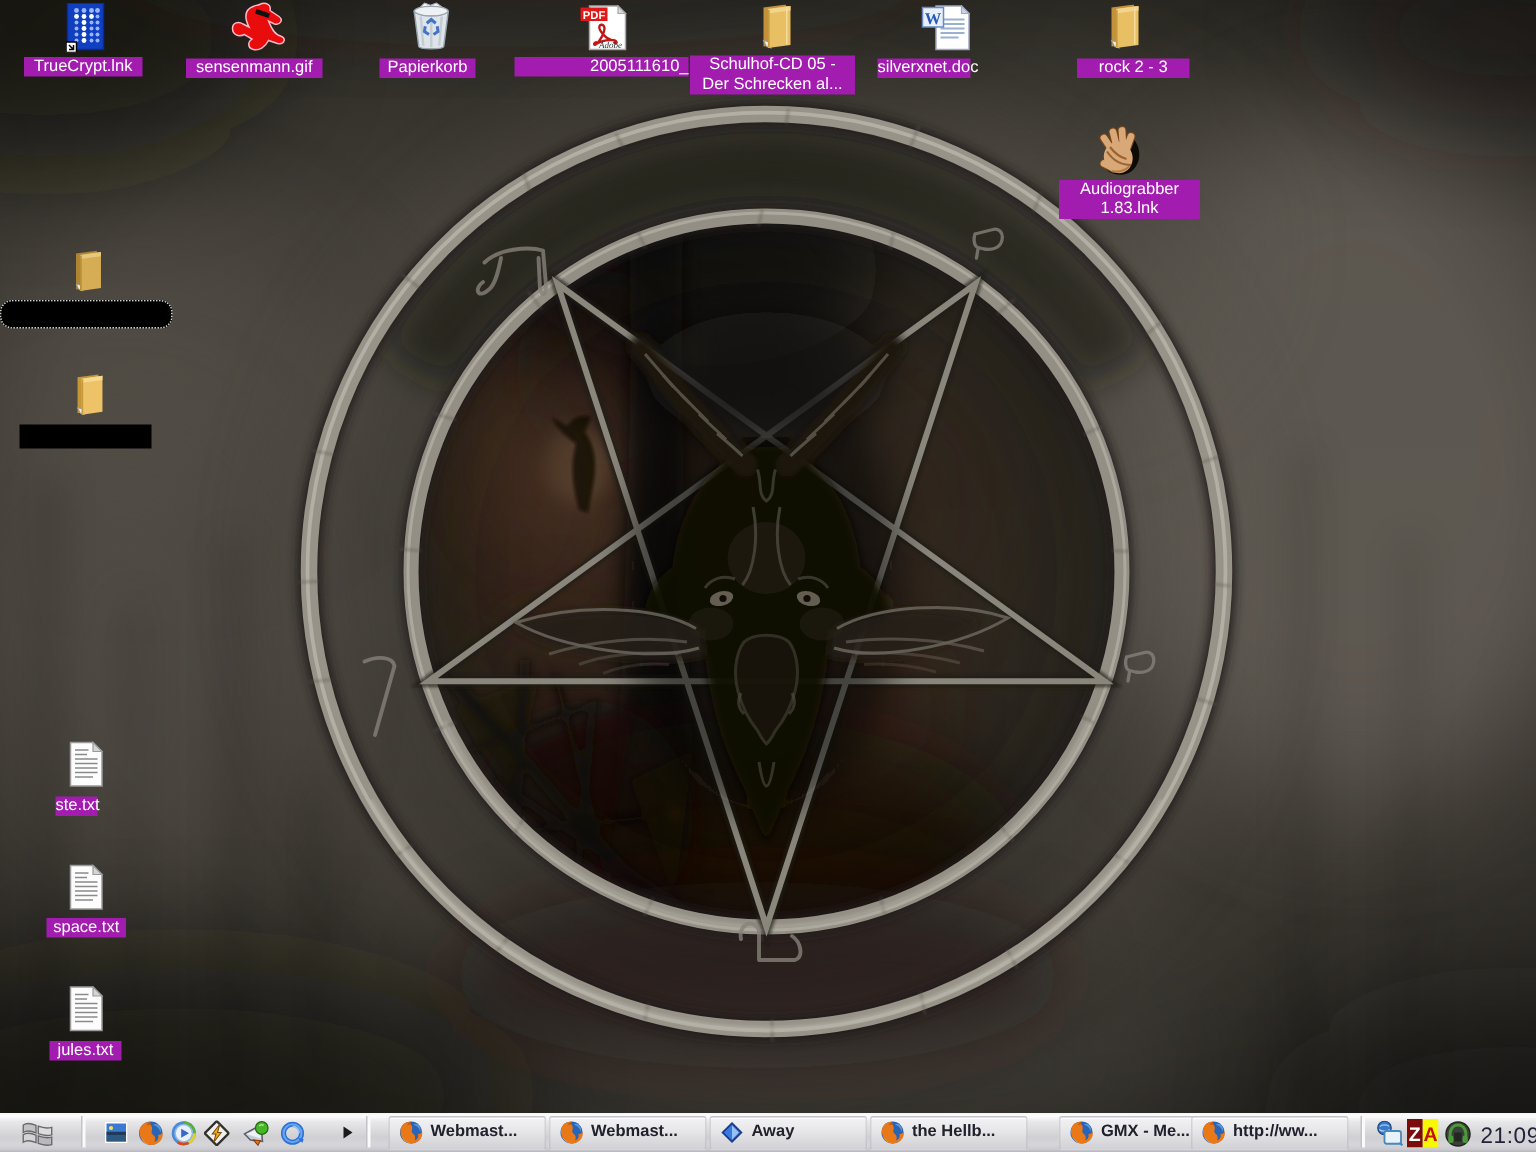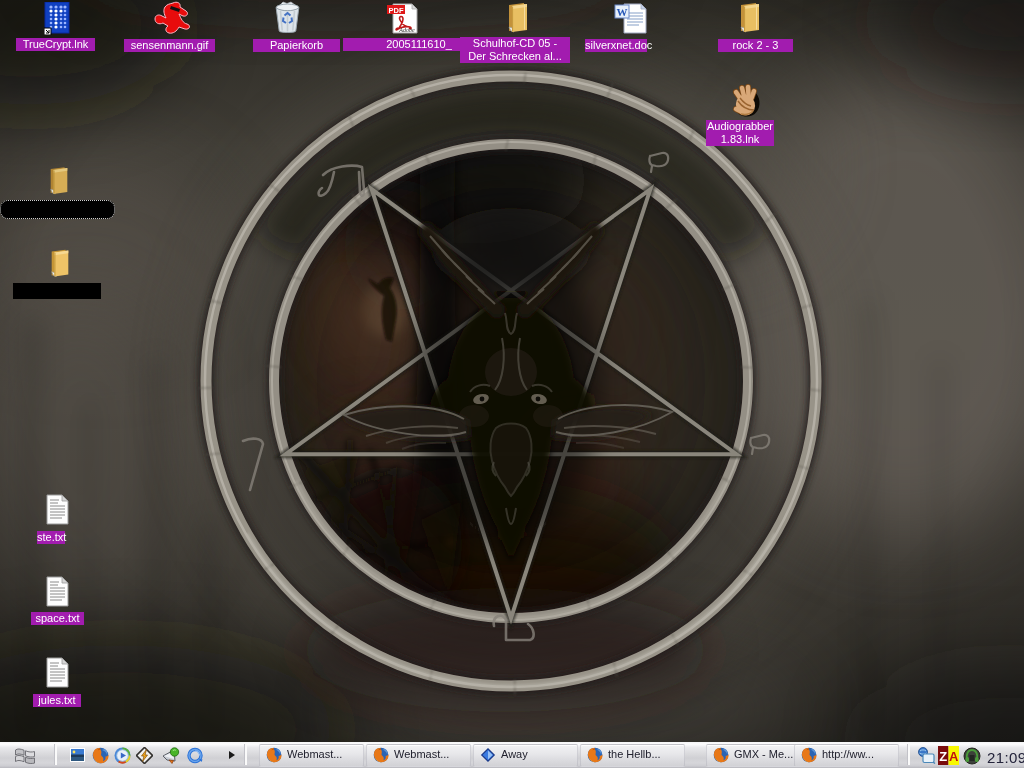--- a/index.html
+++ b/index.html
@@ -7,21 +7,21 @@
   #desk{position:absolute;left:0;top:0;width:1024px;height:768px;}
   .lbl{position:absolute;background:#a21caf;color:#fff;font-size:11px;line-height:13px;
     text-align:center;white-space:nowrap;}
   .ic{position:absolute;}
   #taskbar{position:absolute;left:0;top:742px;width:1024px;height:26px;
     background:linear-gradient(180deg,#f4f4f5 0%,#fdfdfe 8%,#e8e8eb 22%,#dadadd 45%,#d0d0d4 62%,#d6d6da 80%,#cdcdd2 92%,#b7b7bd 100%);}
   .tbtn{position:absolute;top:744px;height:21px;border:1px solid rgba(168,168,178,0.38);border-radius:2px;
     background:linear-gradient(180deg,#f3f3f5 0%,#e6e6e9 45%,#dadade 75%,#d2d2d6 100%);
     box-shadow:inset 0 1px 0 rgba(255,255,255,0.9);}
   .tbtn .ti{position:absolute;left:6px;top:2px;}
-  .tbtn .tt{position:absolute;left:27px;top:3px;font-size:11px;color:#21212e;white-space:nowrap;}
+  .tbtn .tt{position:absolute;left:27px;top:3px;font-size:11px;color:#21212e;white-space:nowrap;font-weight:bold;}
   .qsep{position:absolute;top:744px;width:2px;height:21px;background:#fafafa;
     box-shadow:-1px 0 0 #c2c2c8;}
 </style>
 </head>
 <body>
 <div id="desk">
 
 <svg width="1024" height="742" viewBox="0 0 1024 742" style="position:absolute;left:0;top:0">
   <defs>
     <filter id="b40" x="-60%" y="-60%" width="220%" height="220%">
@@ -296,31 +296,31 @@
   <path d="M6 4 L9 1 L13 2.5 L17 1 L21 4 L17 6 L9 6 Z" fill="#f4f6f8" stroke="#aab4bc" stroke-width="0.7"></path>
   <ellipse cx="13.5" cy="6.5" rx="11.3" ry="3.4" fill="#eef2f5" stroke="#9aa6ae" stroke-width="1"></ellipse>
   <path d="M2.2 7 L5.2 30 C5.4 32 21.6 32 21.8 30 L24.8 7 C19.5 10.6 7.5 10.6 2.2 7 Z" fill="#dde4ea" stroke="#98a4ac" stroke-width="1"></path>
   <path d="M6.5 10 L8.2 29.5 M13.5 11 L13.5 30.5 M20.5 10 L18.8 29.5" stroke="#c3ccd2" stroke-width="1.6" fill="none"></path>
   <g fill="none" stroke="#4472c4" stroke-width="2">
     <path d="M10.5 14.5 L13.5 12 L16.5 14.5"></path>
     <path d="M17.5 16.5 L18 20 L15 22"></path>
     <path d="M9.5 16.5 L9 20 L12 22"></path>
   </g>
 </svg>
-<div class="lbl" style="left:253px;top:39px;width:87px">Papierkorb</div>
+<div class="lbl" style="left:253px;top:39px;width:64px">Papierkorb</div>
 
 <svg class="ic" style="left:386px;top:3px" width="33" height="31" viewBox="0 0 33 31">
   <path d="M7 1 L26 1 L31 6 L31 30 L7 30 Z" fill="#fff" stroke="#a8a8a8" stroke-width="1"></path>
   <path d="M26 1 L26 6 L31 6 Z" fill="#d8d8d8" stroke="#a8a8a8" stroke-width="0.8"></path>
   <rect x="1" y="2" width="18" height="9" fill="#e01818"></rect>
   <text x="10" y="9.5" font-size="7.5" fill="#fff" text-anchor="middle" font-weight="bold" font-family="Liberation Sans">PDF</text>
   <path d="M14 17 C12 13 17 12 17 16 C17 19 14 24 12 26 C15 24 21 23 24 24 C20 24 16 21 14 17 Z M12 26 C10 28 9 26 12 25 M24 24 C26 25 25 27 23 25" fill="none" stroke="#c01818" stroke-width="1.6"></path>
   <text x="21" y="29" font-size="6" fill="#333" text-anchor="middle" font-family="Liberation Serif" font-style="italic">Adobe</text>
 </svg>
-<div class="lbl" style="left:343px;top:38px;width:112px;text-align:center;padding-left:20px">2005111610_</div>
+<div class="lbl" style="left:343px;top:38px;width:112px;text-align:right;padding-left:4px">2005111610_</div>
 
 <svg class="ic" style="left:505px;top:3px" width="26" height="30" viewBox="0 0 26 30">
   <path d="M4 2 L19 0 L19 26 L4 28 Z" fill="#c2913a"></path>
   <path d="M4 24 L6 28 L9 29 L8 25 Z" fill="#f2f2ea" stroke="#9a9a90" stroke-width="0.7"></path>
   <path d="M7 3 L22 1 L22 27 L7 29 Z" fill="#e8bf62"></path>
   <path d="M7 3 L22 1 L22 4 L7 6 Z" fill="#f2d48c"></path>
   <path d="M7.5 3.5 L7.5 28.5" stroke="#c79b3f" stroke-width="1.2"></path>
   <path d="M19.5 1.3 L19.5 26.6" stroke="#f6dc9c" stroke-width="1"></path>
 </svg>
 <div class="lbl" style="left:460px;top:37px;width:110px;line-height:13px">Schulhof-CD 05 -<br>Der Schrecken al...</div>
@@ -363,21 +363,21 @@
     <line x1="7" y1="9" x2="11" y2="15"></line>
         <line x1="13" y1="5" x2="15" y2="13"></line>
     <line x1="19" y1="4" x2="19.5" y2="12"></line>
         <line x1="25" y1="8" x2="22.5" y2="15"></line>
     <line x1="7" y1="26" x2="13" y2="29"></line>
   </g>
   <ellipse cx="16.5" cy="22" rx="9.5" ry="10.5" fill="#d9a878" transform="rotate(-18 16.5 22)"></ellipse>
   <path d="M9 18 C13 24 19 27 25 27 M11 15 C14 19 18 22 22 23" stroke="#9a6430" stroke-width="1.4" fill="none"></path>
   <path d="M24 28 C21 31 16 32 12 31" stroke="#b07c42" stroke-width="1.4" fill="none"></path>
 </svg>
-<div class="lbl" style="left:706px;top:120px;width:68px;white-space:normal">Audiograbber 1.83.lnk</div>
+<div class="lbl" style="left:706px;top:120px;width:94px;white-space:normal">Audiograbber 1.83.lnk</div>
 
 <svg class="ic" style="left:47px;top:166px" width="24" height="30" viewBox="0 0 26 30">
   <path d="M4 2 L19 0 L19 26 L4 28 Z" fill="#b08432"></path>
   <path d="M4 24 L6 28 L9 29 L8 25 Z" fill="#eeeee6" stroke="#90908a" stroke-width="0.7"></path>
   <path d="M7 3 L22 1 L22 27 L7 29 Z" fill="#d6ad55"></path>
   <path d="M7 3 L22 1 L22 4 L7 6 Z" fill="#e4c87e"></path>
   <path d="M7.5 3.5 L7.5 28.5" stroke="#b89038" stroke-width="1.2"></path>
 </svg>
 <div style="position:absolute;left:0px;top:200px;width:113px;height:17px;background:#000;border-radius:8px;border:1px dotted #cfcfcf"></div>
 

